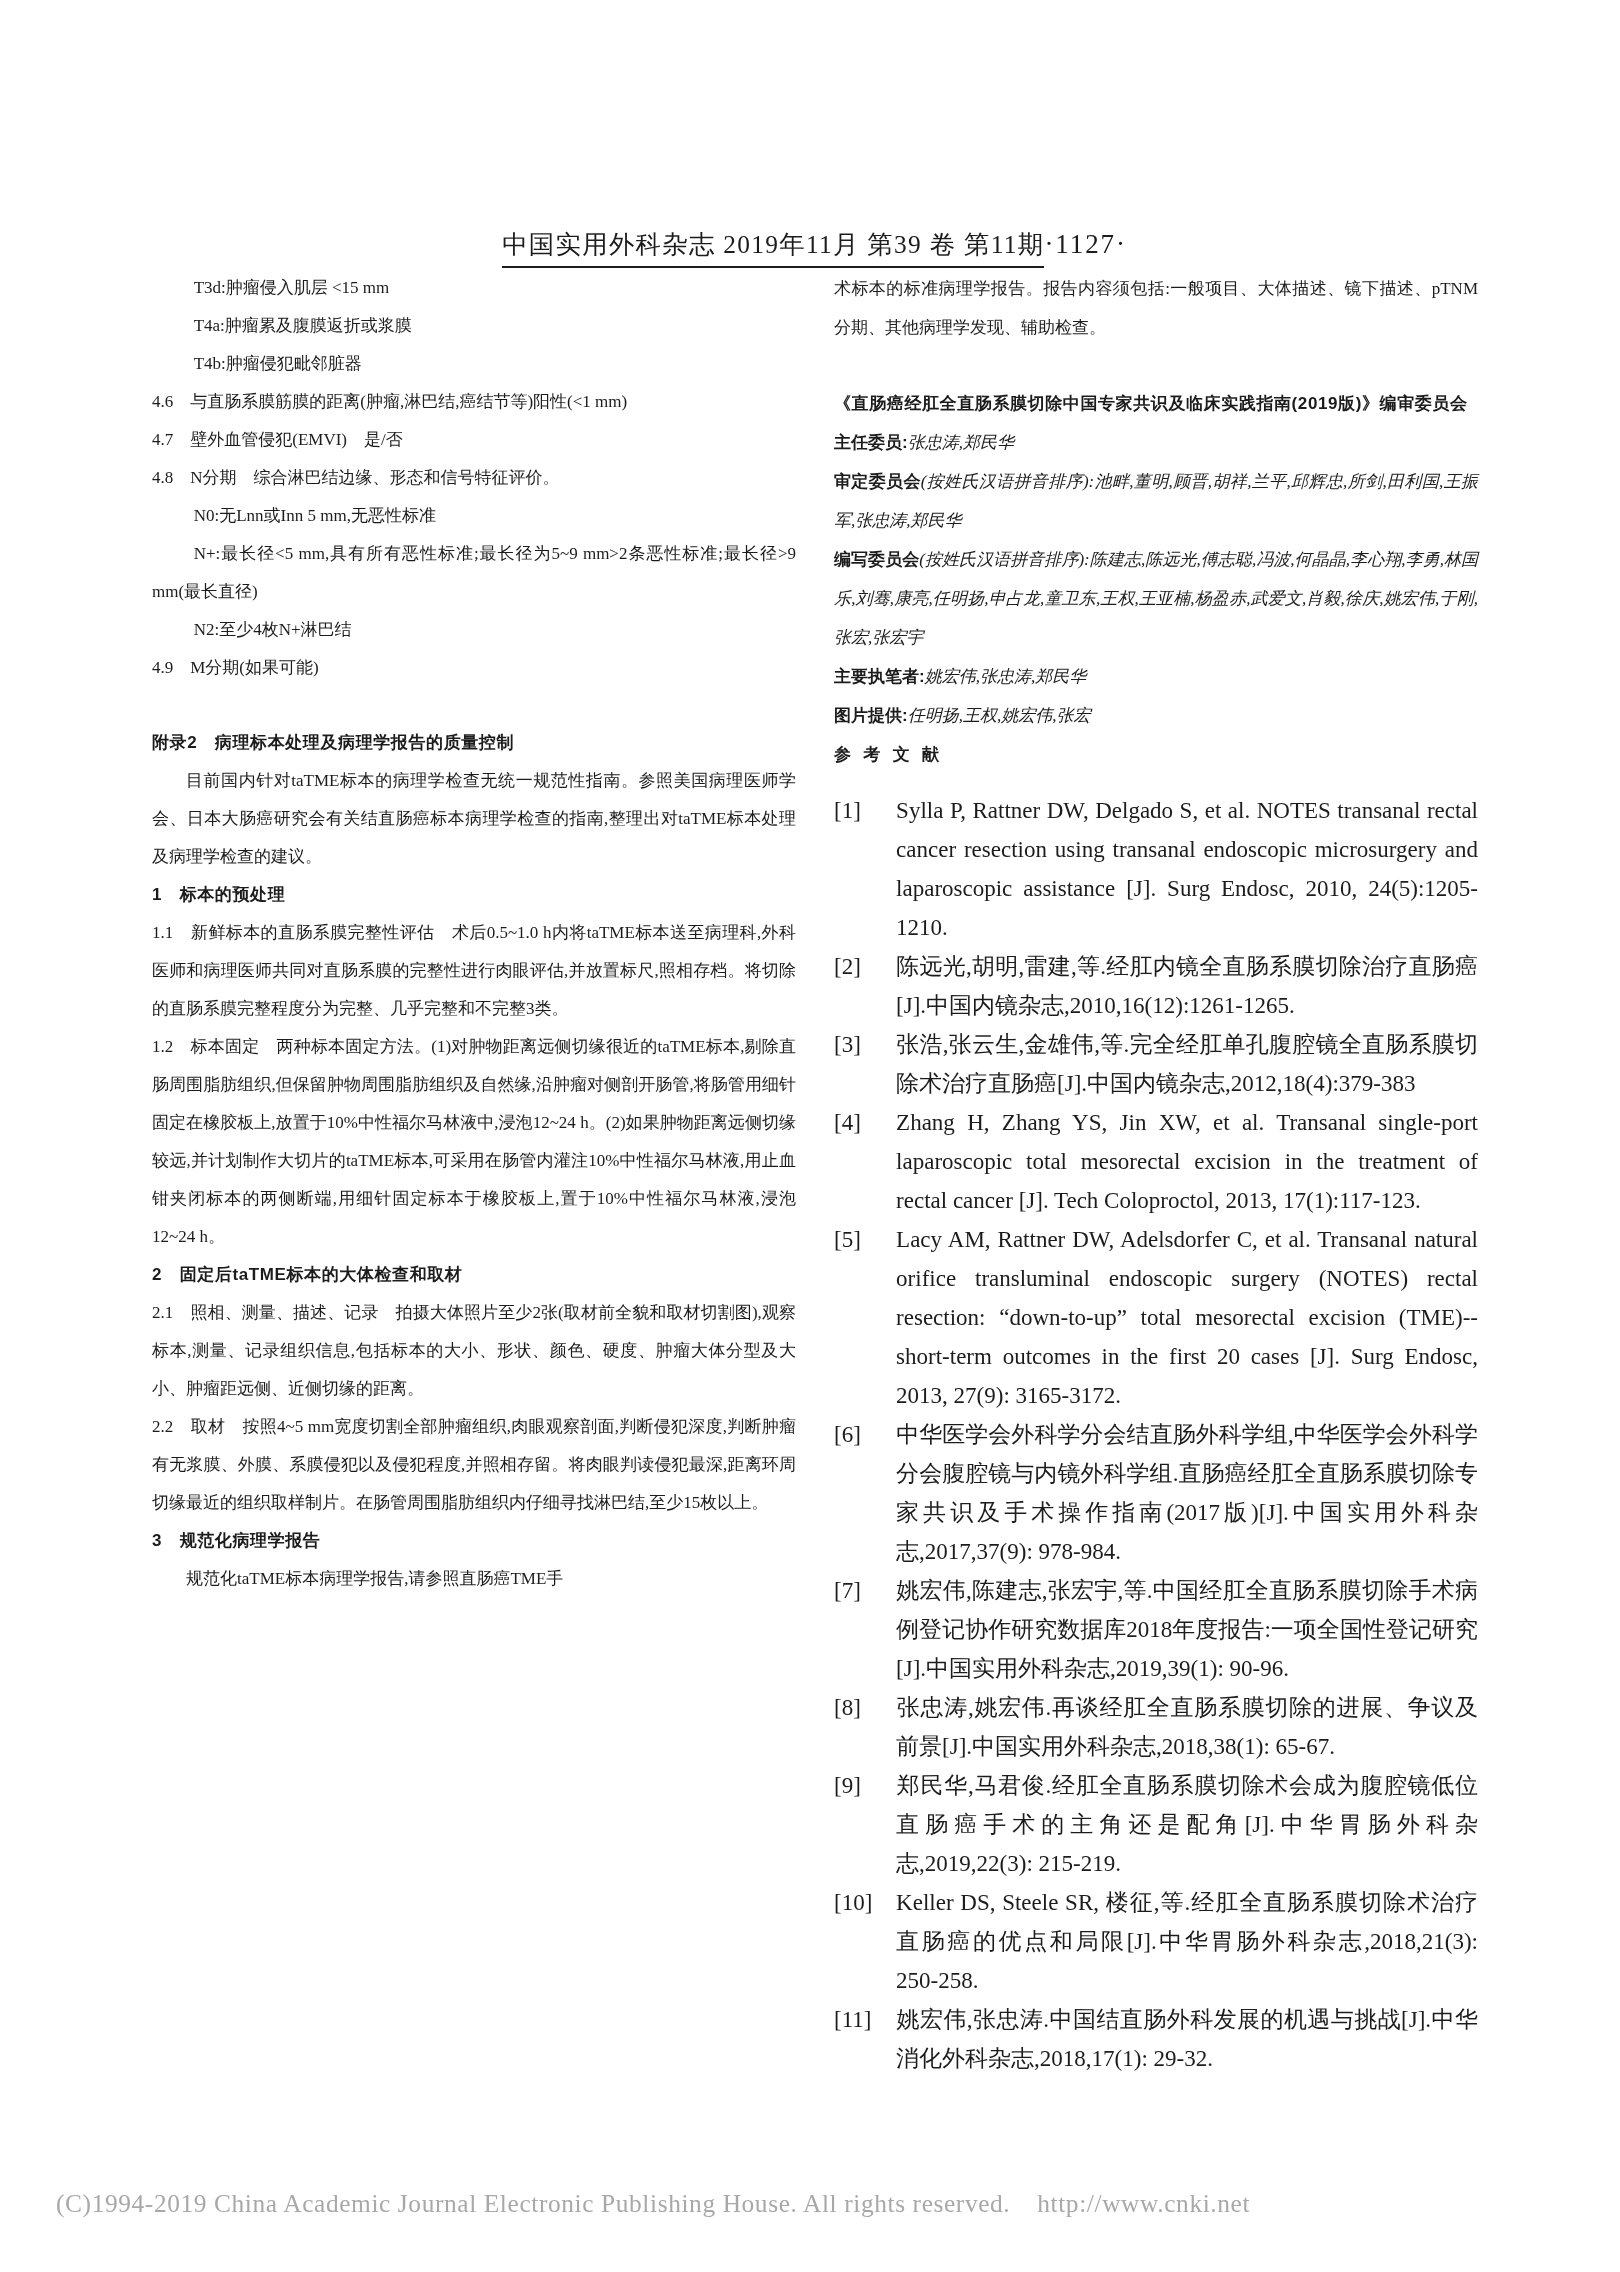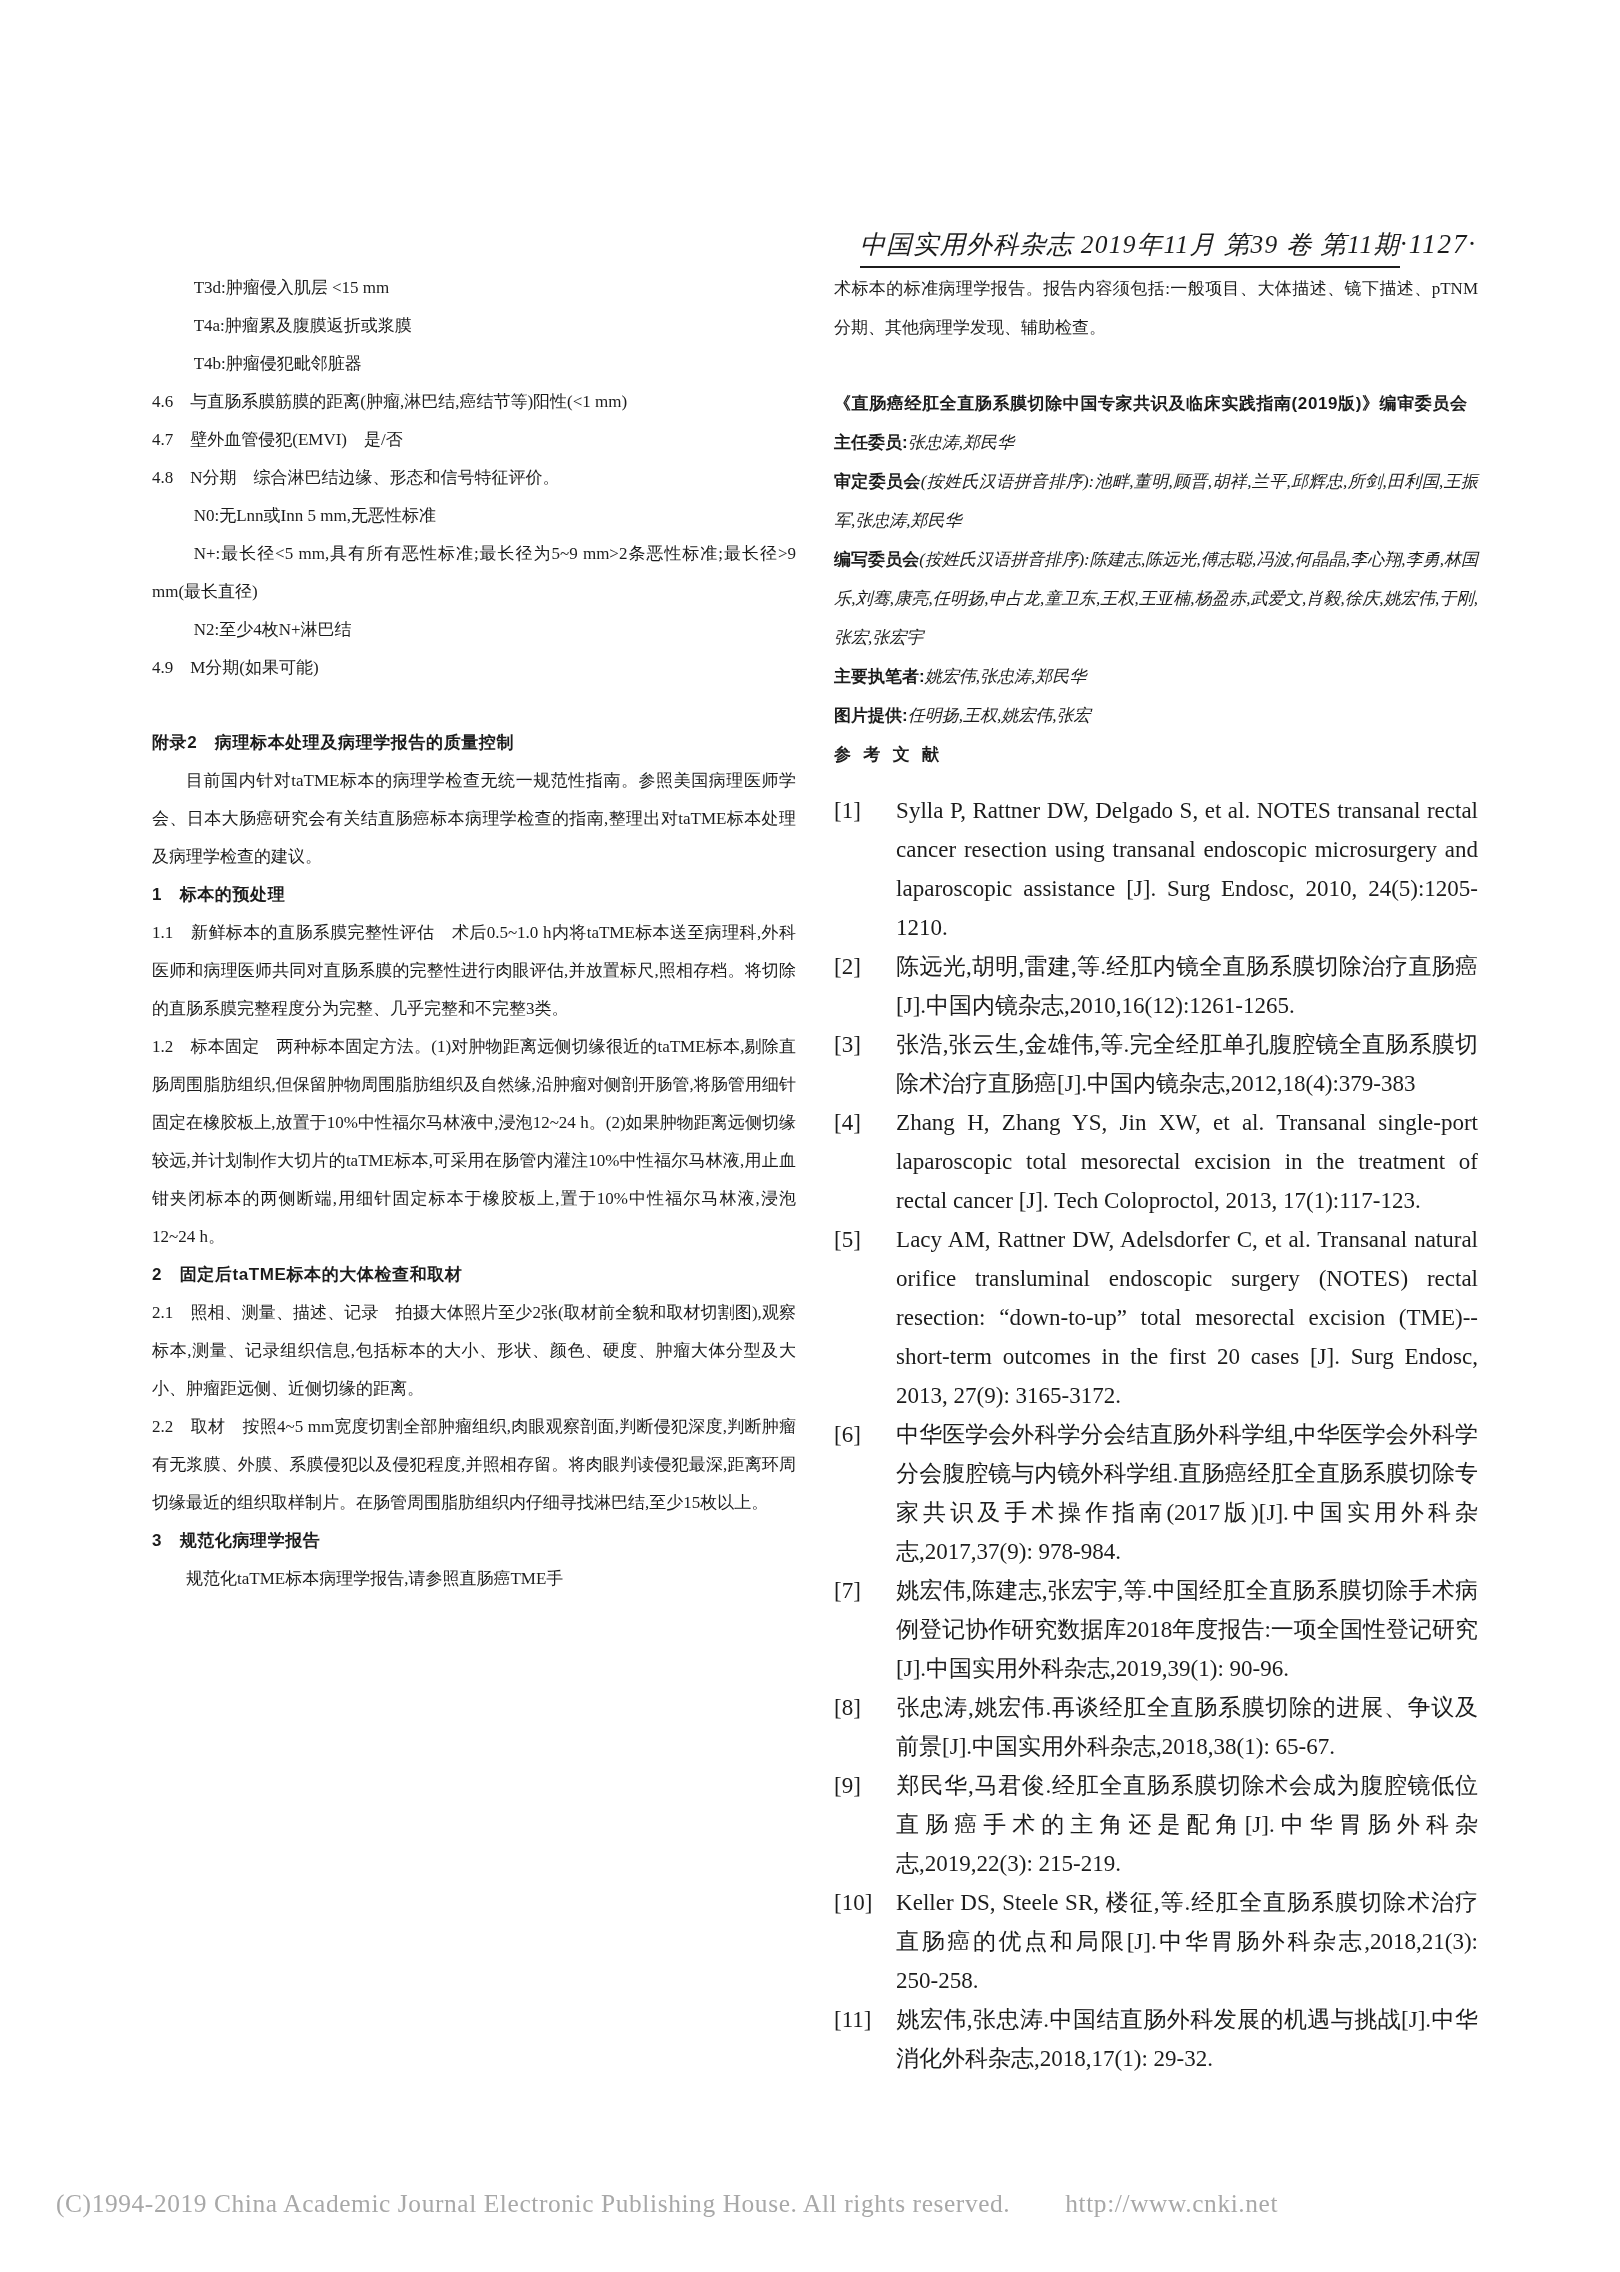--- a/index.html
+++ b/index.html
@@ -8,22 +8,22 @@
     position:relative;
     width:1620px;height:2273px;
     background:#ffffff;
     font-family:"Liberation Serif","DejaVu Serif",serif;
     color:#1c1c1c;
     overflow:hidden;
   }
   
   .hdr{
     position:absolute;left:152px;top:229px;width:1325px;
-    display:flex;justify-content:flex-end;align-items:flex-start;
-    font-size:25.4px;line-height:30.5px;font-style:italic;
+    display:flex;justify-content:center;align-items:flex-start;
+    font-size:25.4px;line-height:30.5px;
   }
   .hdr .jtitle{
     display:inline-block;
     border-bottom:2.5px solid #1c1c1c;
     padding-bottom:6.3px;
     letter-spacing:1.3px;
   }
   .hdr .pageno{font-size:27px;letter-spacing:1.9px;}
   
   .col{position:absolute;top:269px;width:644px;}
@@ -62,21 +62,21 @@
     font-size:23px;line-height:36px;
     padding-left:2.7em;text-indent:-2.7em;
   }
   .ref .no{display:inline-block;width:2.7em;text-indent:0;}
   
   .ftr{
     position:absolute;left:56px;top:2189px;
     font-size:25.4px;color:#a8a8a8;letter-spacing:0.6px;
     white-space:nowrap;
   }
-  .ftr .url{margin-left:48px;}
+  .ftr .url{margin-left:20px;}
 </style>
 </head>
 <body>
 
 <div class="page">
 
   <div class="hdr">
     <span class="jtitle">中国实用外科杂志 2019年11月 第39 卷 第11期</span>
     <span class="pageno">·1127·</span>
   </div>

